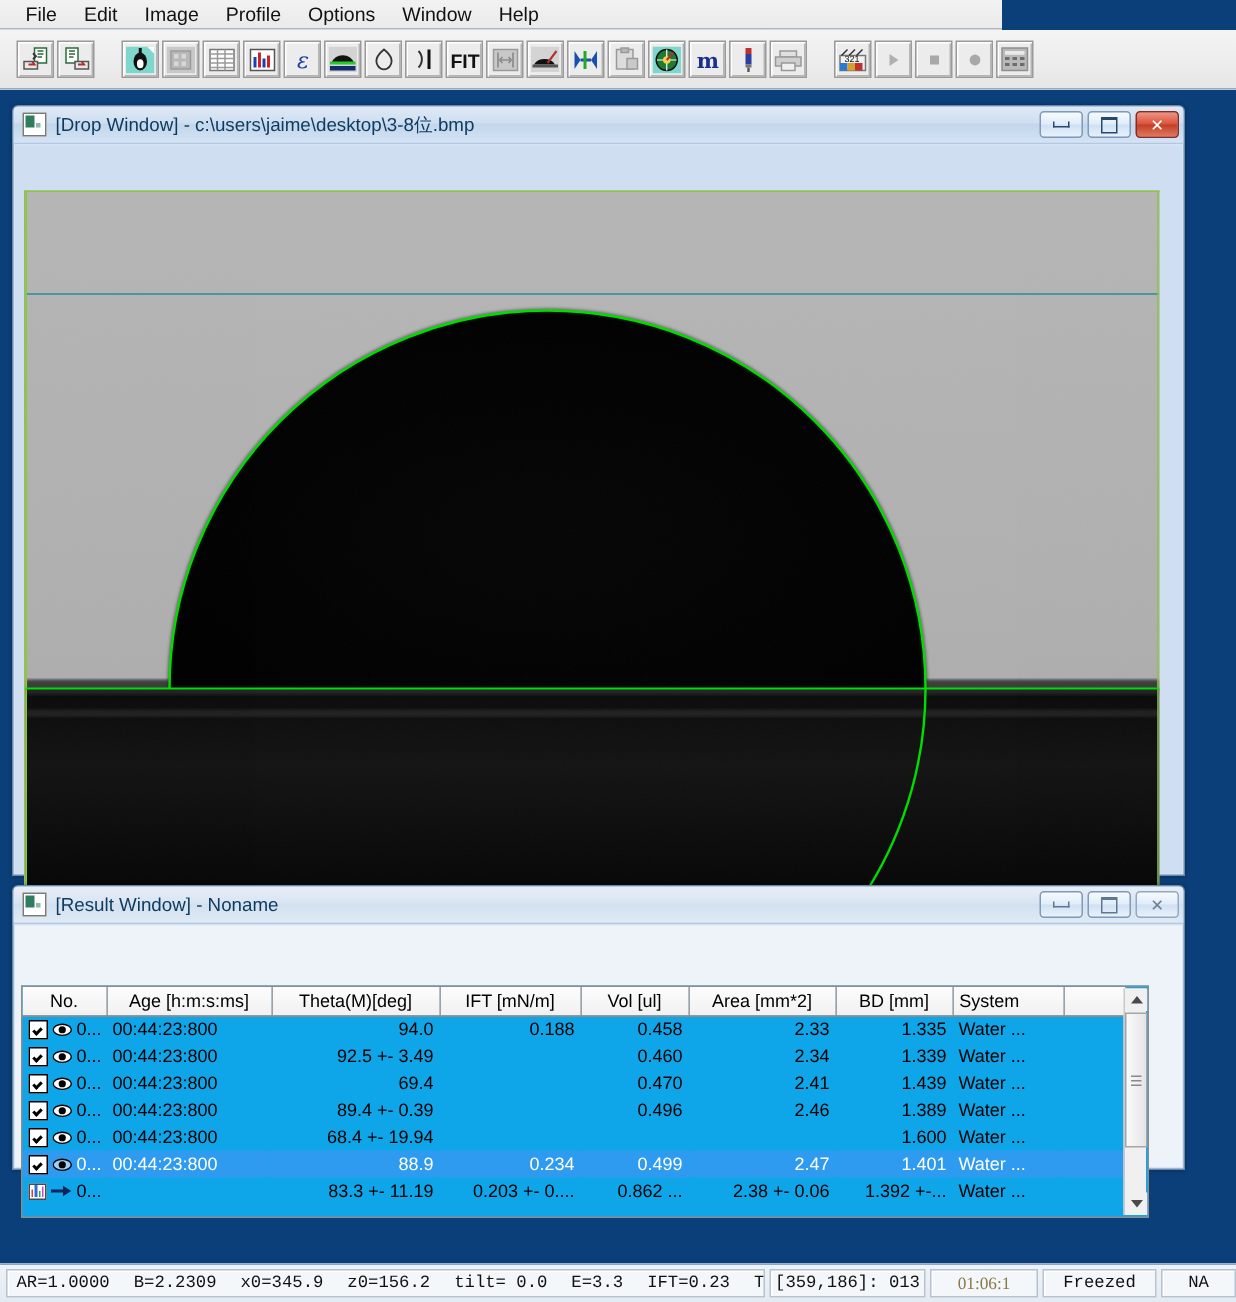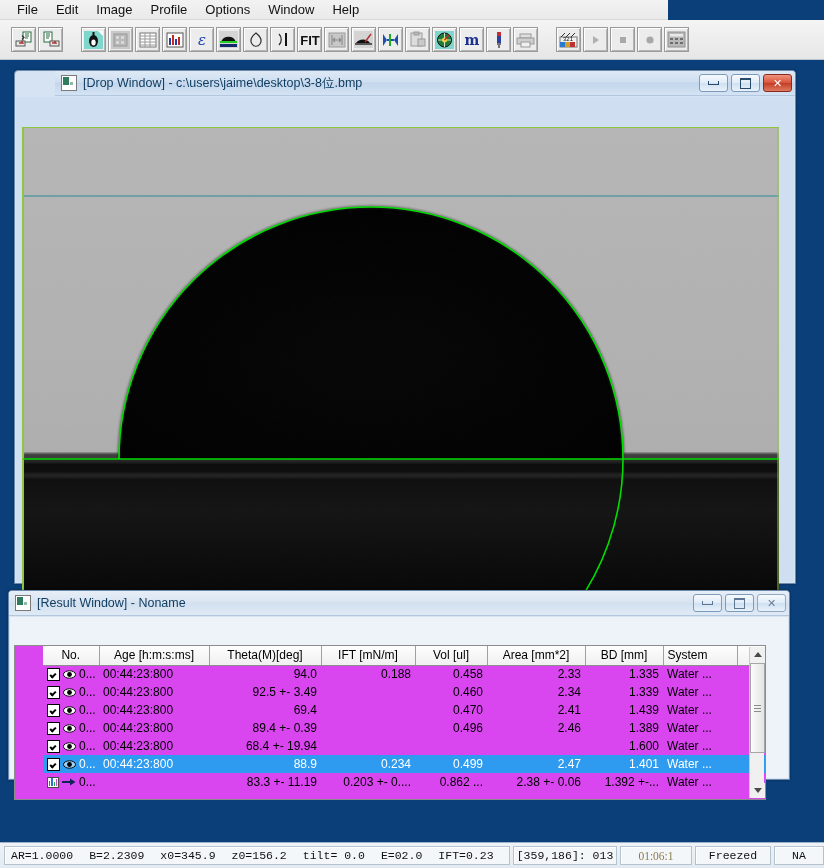--- a/index.html
+++ b/index.html
@@ -92,44 +92,43 @@
     background:linear-gradient(to bottom,#f6fafd 0%,#e0ecf8 49%,#cfe0f2 51%,#e8f1fb 100%);
   }
   .wb .gl{font-size:11px;line-height:1;color:#12324f;font-family:"DejaVu Sans",sans-serif;}
   .wb.close .gl{color:#fff;font-weight:bold;font-size:11px;}
   .wb.close.dim .gl{color:#6d7f92;font-weight:normal;}
   .wb .minbar{width:9px;height:3px;border:1px solid #274a6b;border-top:none;background:transparent;}
   .wb .maxbox{width:9px;height:8px;border:1px solid #274a6b;border-top-width:2px;background:transparent;}
   .wb.dimbtn .minbar,.wb.dimbtn .maxbox{border-color:#5e7governor;}
 
   
-  #dropwin{left:14px;top:70px;width:782px;height:514px;padding-left:40px;}
+  #dropwin{left:8px;top:70px;width:782px;height:514px;}
   .dropbody{
     position:absolute;left:1px;top:26px;right:1px;bottom:1px;
     background:#cfdff1;padding:5px;box-sizing:border-box;
   }
   .imgframe{
     position:absolute;left:6px;top:30px;width:756px;height:478px;
     overflow:hidden;background:#a9a9a9;
     border-top:1px solid #8ec63f;
     border-left:1px solid #8ec63f;
   }
   .imgcanvas{position:absolute;left:0;top:0;width:756px;height:478px;}
 
   
   #resultwin{left:8px;top:590px;width:782px;height:190px;}
   .resbody{
     position:absolute;left:1px;top:26px;right:1px;bottom:1px;
     background:#eef3f9;padding:4px 4px 4px 4px;box-sizing:border-box;
   }
   .grid{
-    position:absolute;left:4px;top:28px;width:752px;height:155px;
-    background:#d946ef;border:1px solid #8c8c8c;box-sizing:border-box;
+    position:absolute;left:4px;top:40px;width:752px;height:155px;
+    background:#0ea5e9;border:1px solid #8c8c8c;box-sizing:border-box;
     overflow:hidden;
-    padding-left:28px;
   }
   table.tbl{border-collapse:collapse;width:735px;table-layout:fixed;}
   table.tbl th{
     font-size:12px;font-weight:normal;color:#000;
     background:linear-gradient(to bottom,#fdfdfd 0%,#f0f0f0 100%);
     border-right:1px solid #a0a0a0;border-bottom:1px solid #8c8c8c;
     height:19px;padding:0 4px;box-sizing:border-box;
     font-family:"Liberation Sans", sans-serif;
     white-space:nowrap;
   }
@@ -669,21 +668,21 @@
     </div>
   </div>
 
   <div class="statusbar">
     <div class="sfield f1" id="status-meas">
         <span>AR=1.0000</span>
         <span>B=2.2309</span>
         <span>x0=345.9</span>
         <span>z0=156.2</span>
         <span>tilt= 0.0</span>
-        <span>E=02.0</span>
+        <span>E=3.3</span>
         <span>IFT=0.23</span>
         <span>Theta=88.89</span>
       </div>
     <div class="sfield f2">[359,186]: 013</div>
     <div class="sfield f3">01:06:1</div>
     <div class="sfield f4">Freezed</div>
     <div class="sfield f5">NA</div>
   </div>
 
 </div>

